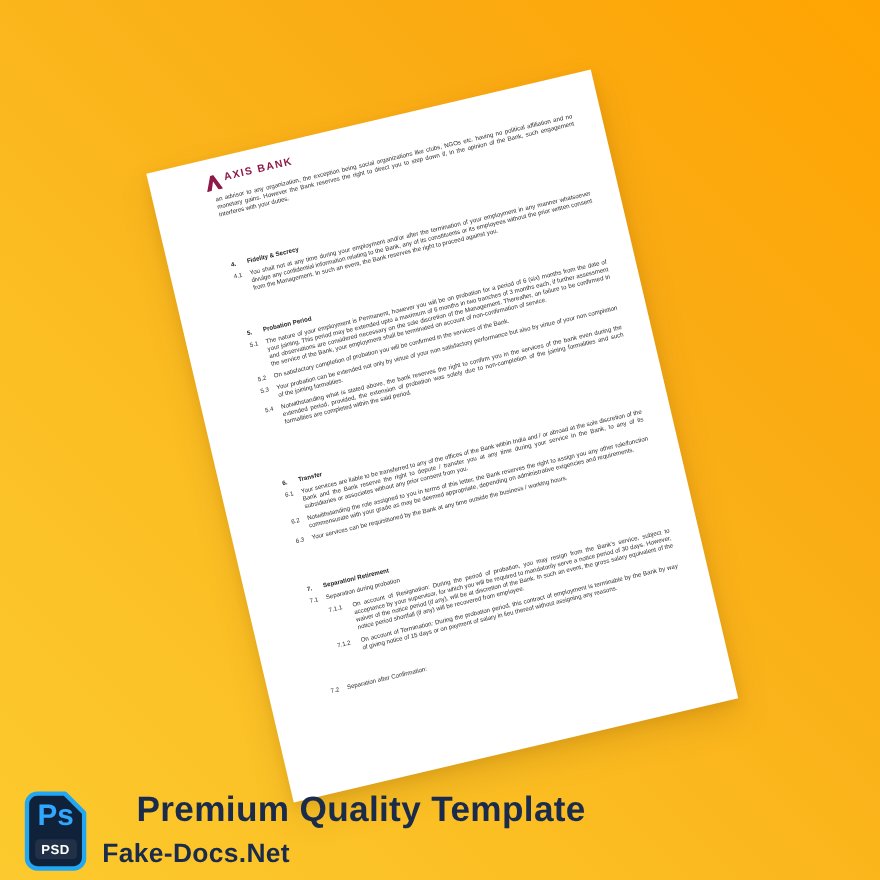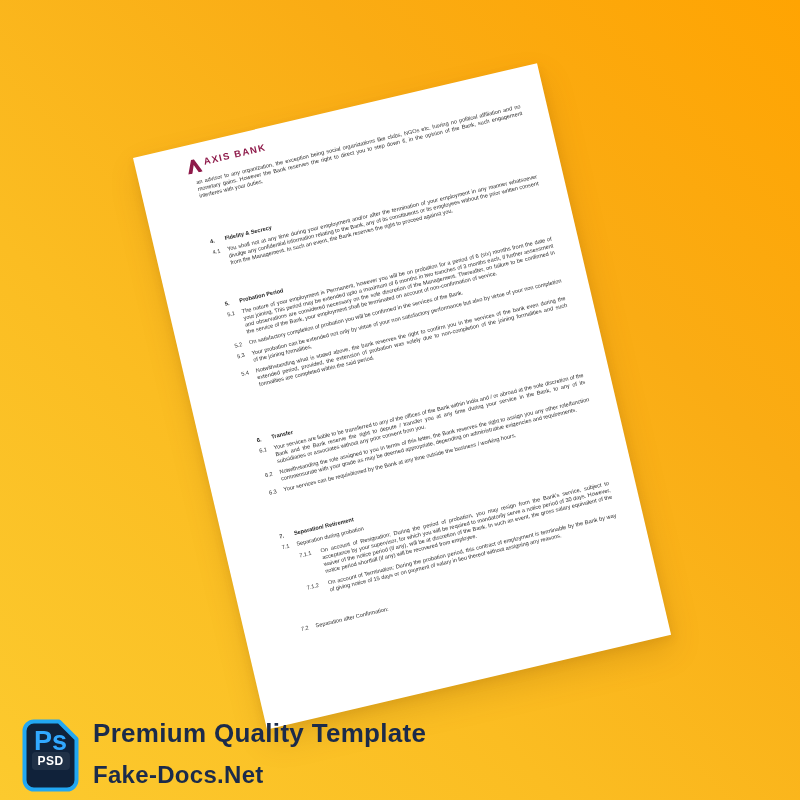--- a/index.html
+++ b/index.html
@@ -49,41 +49,41 @@
   .mt-s4 { margin-top: 40px; }
   .mt-s5 { margin-top: 32px; }
   .mt-s6 { margin-top: 47px; }
   .mt-s7 { margin-top: 38px; }
   .mt-72 { margin-top: 25px; }
 
   
   .footer {
     position: absolute;
     left: 22px; top: 719px;
-    display: flex; align-items: flex-start;
+    display: flex; align-items: center;
   }
   .psd-icon { position: relative; width: 57px; height: 73px; flex: none; }
   .psd-icon svg { position: absolute; left: 0; top: 0; }
   .ps-label {
     position: absolute; left: 0; top: 9px; width: 57px;
     text-align: center;
     color: #31A8FF; font-size: 27px; font-weight: bold; line-height: 27px;
   }
   .psd-label {
     position: absolute; left: 50%; transform: translateX(-50%);
-    top: 33px;
+    top: 44px;
     background: rgba(255,255,255,0.07);
     border-radius: 4px;
     padding: 2px 6px;
     color: #ffffff; font-size: 12px; font-weight: bold; letter-spacing: 0.5px;
     white-space: nowrap;
   }
   .footer-text { margin-left: 14px; color: #1B2B4B; }
   .footer-title {
-    font-size: 26px; font-weight: bold; letter-spacing: 0.3px; line-height: 28px;
+    font-size: 32px; font-weight: bold; letter-spacing: 0.3px; line-height: 28px; margin-left: 31px;
   }
   .footer-subtitle {
     font-size: 24px; font-weight: bold; letter-spacing: 0.3px; line-height: 26px;
     margin-top: 15px;
   }
 </style>
 </head>
 <body>
 
 <div class="stage">

